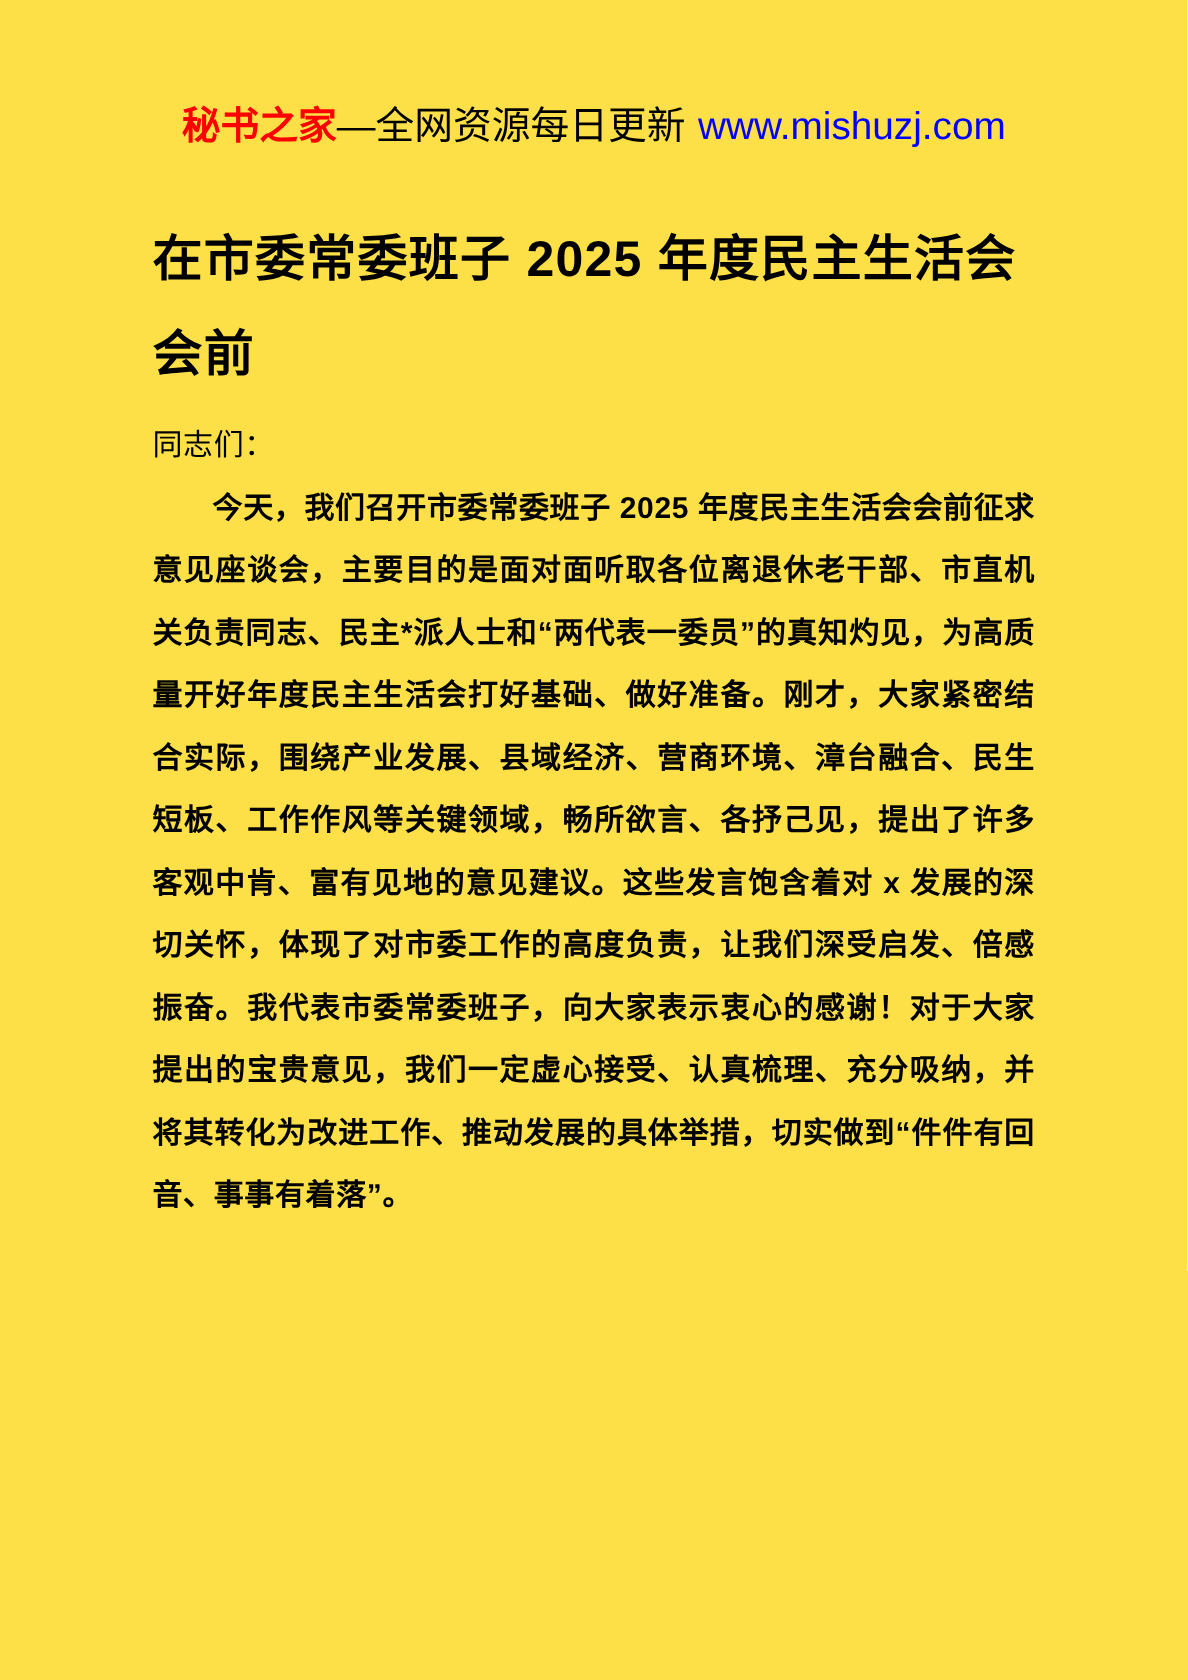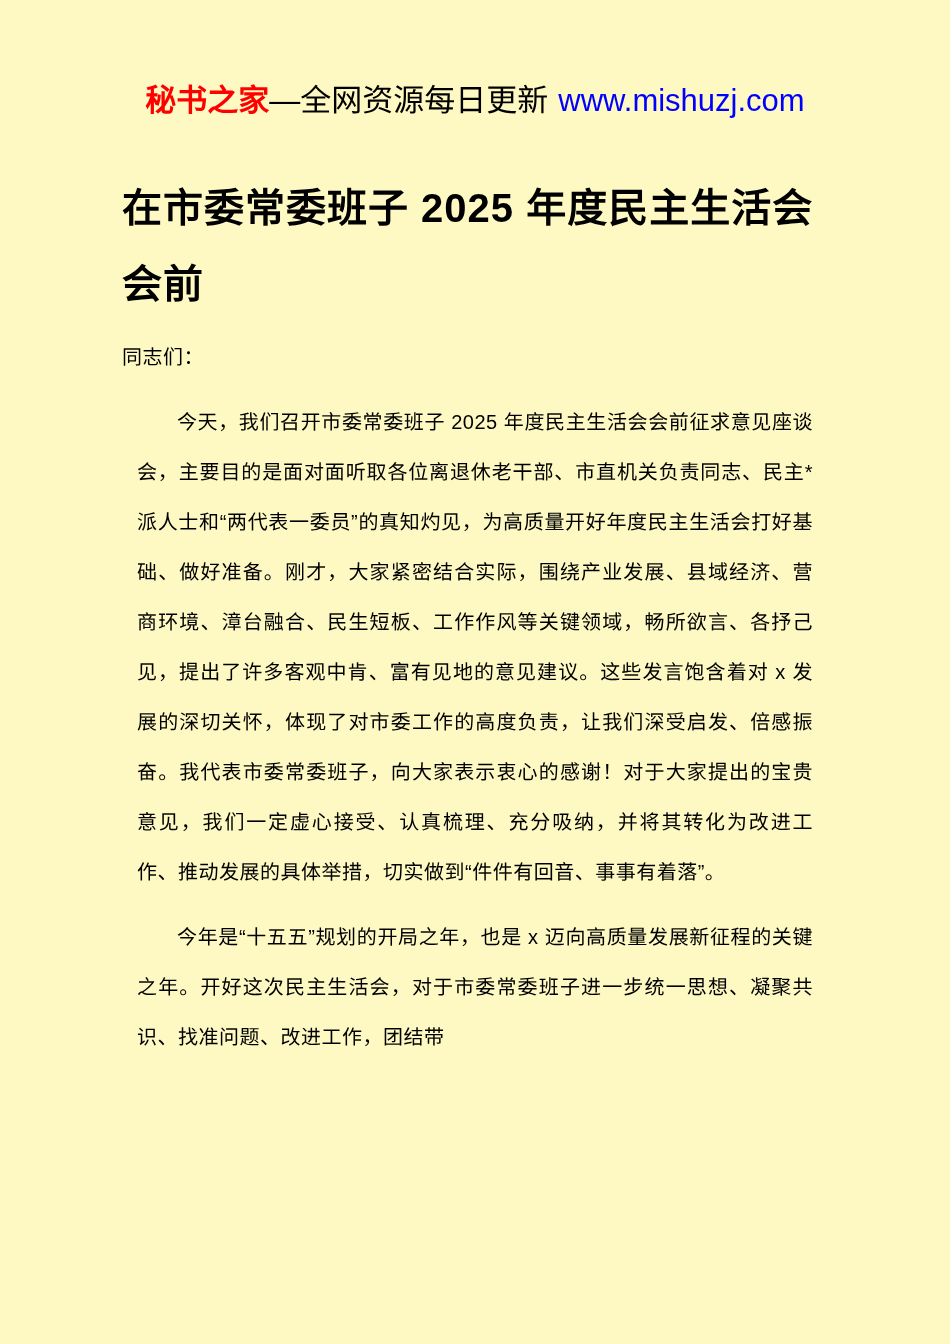--- a/index.html
+++ b/index.html
@@ -4,21 +4,21 @@
 <style>
   html, body {
     margin: 0;
     padding: 0;
     background: #ffffff;
   }
   .page {
     position: relative;
     width: 950px;
     height: 1344px;
-    background: #fef9c3;
+    background: #fde047;
     overflow: hidden;
     font-family: "Liberation Sans", sans-serif;
     color: #000000;
   }
   
   .doc-header {
     position: absolute;
     top: 82px;
     left: 0;
     width: 100%;
@@ -44,48 +44,48 @@
     font-weight: bold;
     line-height: 76px;
     letter-spacing: 1px;
   }
   
   .doc-body {
     position: absolute;
     top: 332px;
     left: 122px;
     width: 706px;
-    font-size: 20px;
+    font-size: 24px;
     line-height: 50px;
     text-align: justify;
     letter-spacing: 0.5px;
   }
   .doc-body .salutation {
     margin: 0;
     text-indent: 0;
   }
   .doc-body p.para {
-    margin: 15px;
+    margin: 0;
     text-indent: 2em;
+    font-weight: bold;
   }
 </style>
 </head>
 <body>
 
 <div class="page">
 
   <div class="doc-header">
     <span class="brand" style="color: rgb(255, 0, 0);">秘书之家</span><span class="tagline" style="color: rgb(0, 0, 0);">—全网资源每日更新</span><span class="url" style="color: rgb(0, 0, 255);">www.mishuzj.com</span>
   </div>
 
   <div class="doc-title">
     <div>在市委常委班子 2025 年度民主生活会会前</div>
   </div>
 
   <div class="doc-body">
     <p class="salutation">同志们：</p>
     <div>
         <p class="para">今天，我们召开市委常委班子 2025 年度民主生活会会前征求意见座谈会，主要目的是面对面听取各位离退休老干部、市直机关负责同志、民主*派人士和“两代表一委员”的真知灼见，为高质量开好年度民主生活会打好基础、做好准备。刚才，大家紧密结合实际，围绕产业发展、县域经济、营商环境、漳台融合、民生短板、工作作风等关键领域，畅所欲言、各抒己见，提出了许多客观中肯、富有见地的意见建议。这些发言饱含着对 x 发展的深切关怀，体现了对市委工作的高度负责，让我们深受启发、倍感振奋。我代表市委常委班子，向大家表示衷心的感谢！对于大家提出的宝贵意见，我们一定虚心接受、认真梳理、充分吸纳，并将其转化为改进工作、推动发展的具体举措，切实做到“件件有回音、事事有着落”。</p>
-        <p class="para">今年是“十五五”规划的开局之年，也是 x 迈向高质量发展新征程的关键之年。开好这次民主生活会，对于市委常委班子进一步统一思想、凝聚共识、找准问题、改进工作，团结带</p>
       </div>
   </div>
 
 </div>
 
 </body></html>

